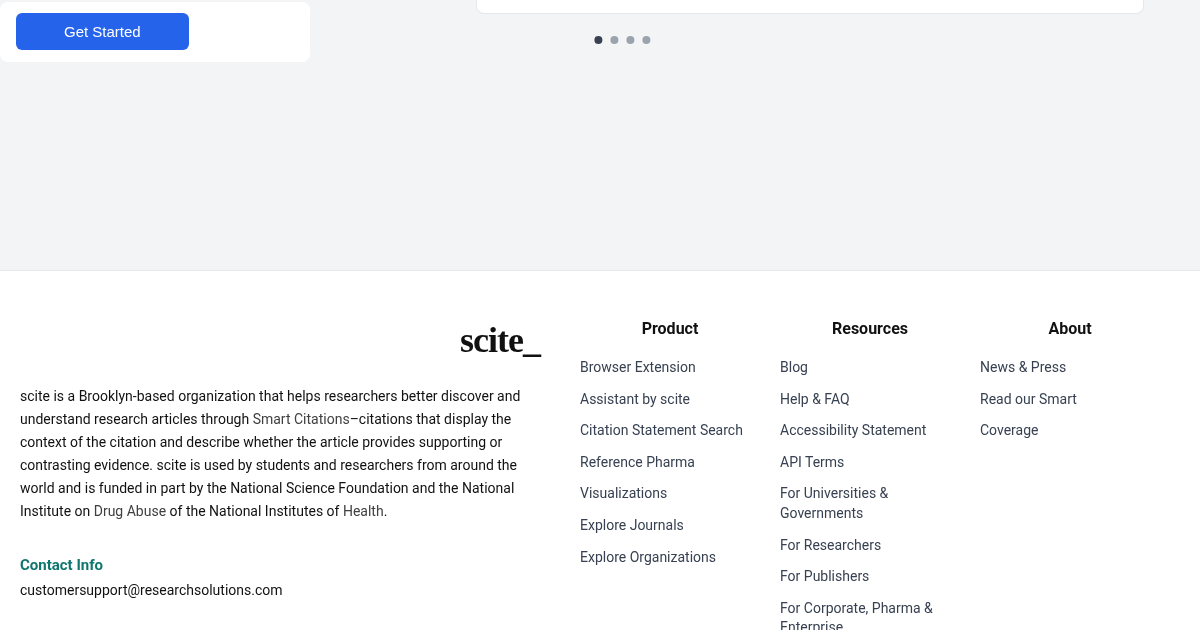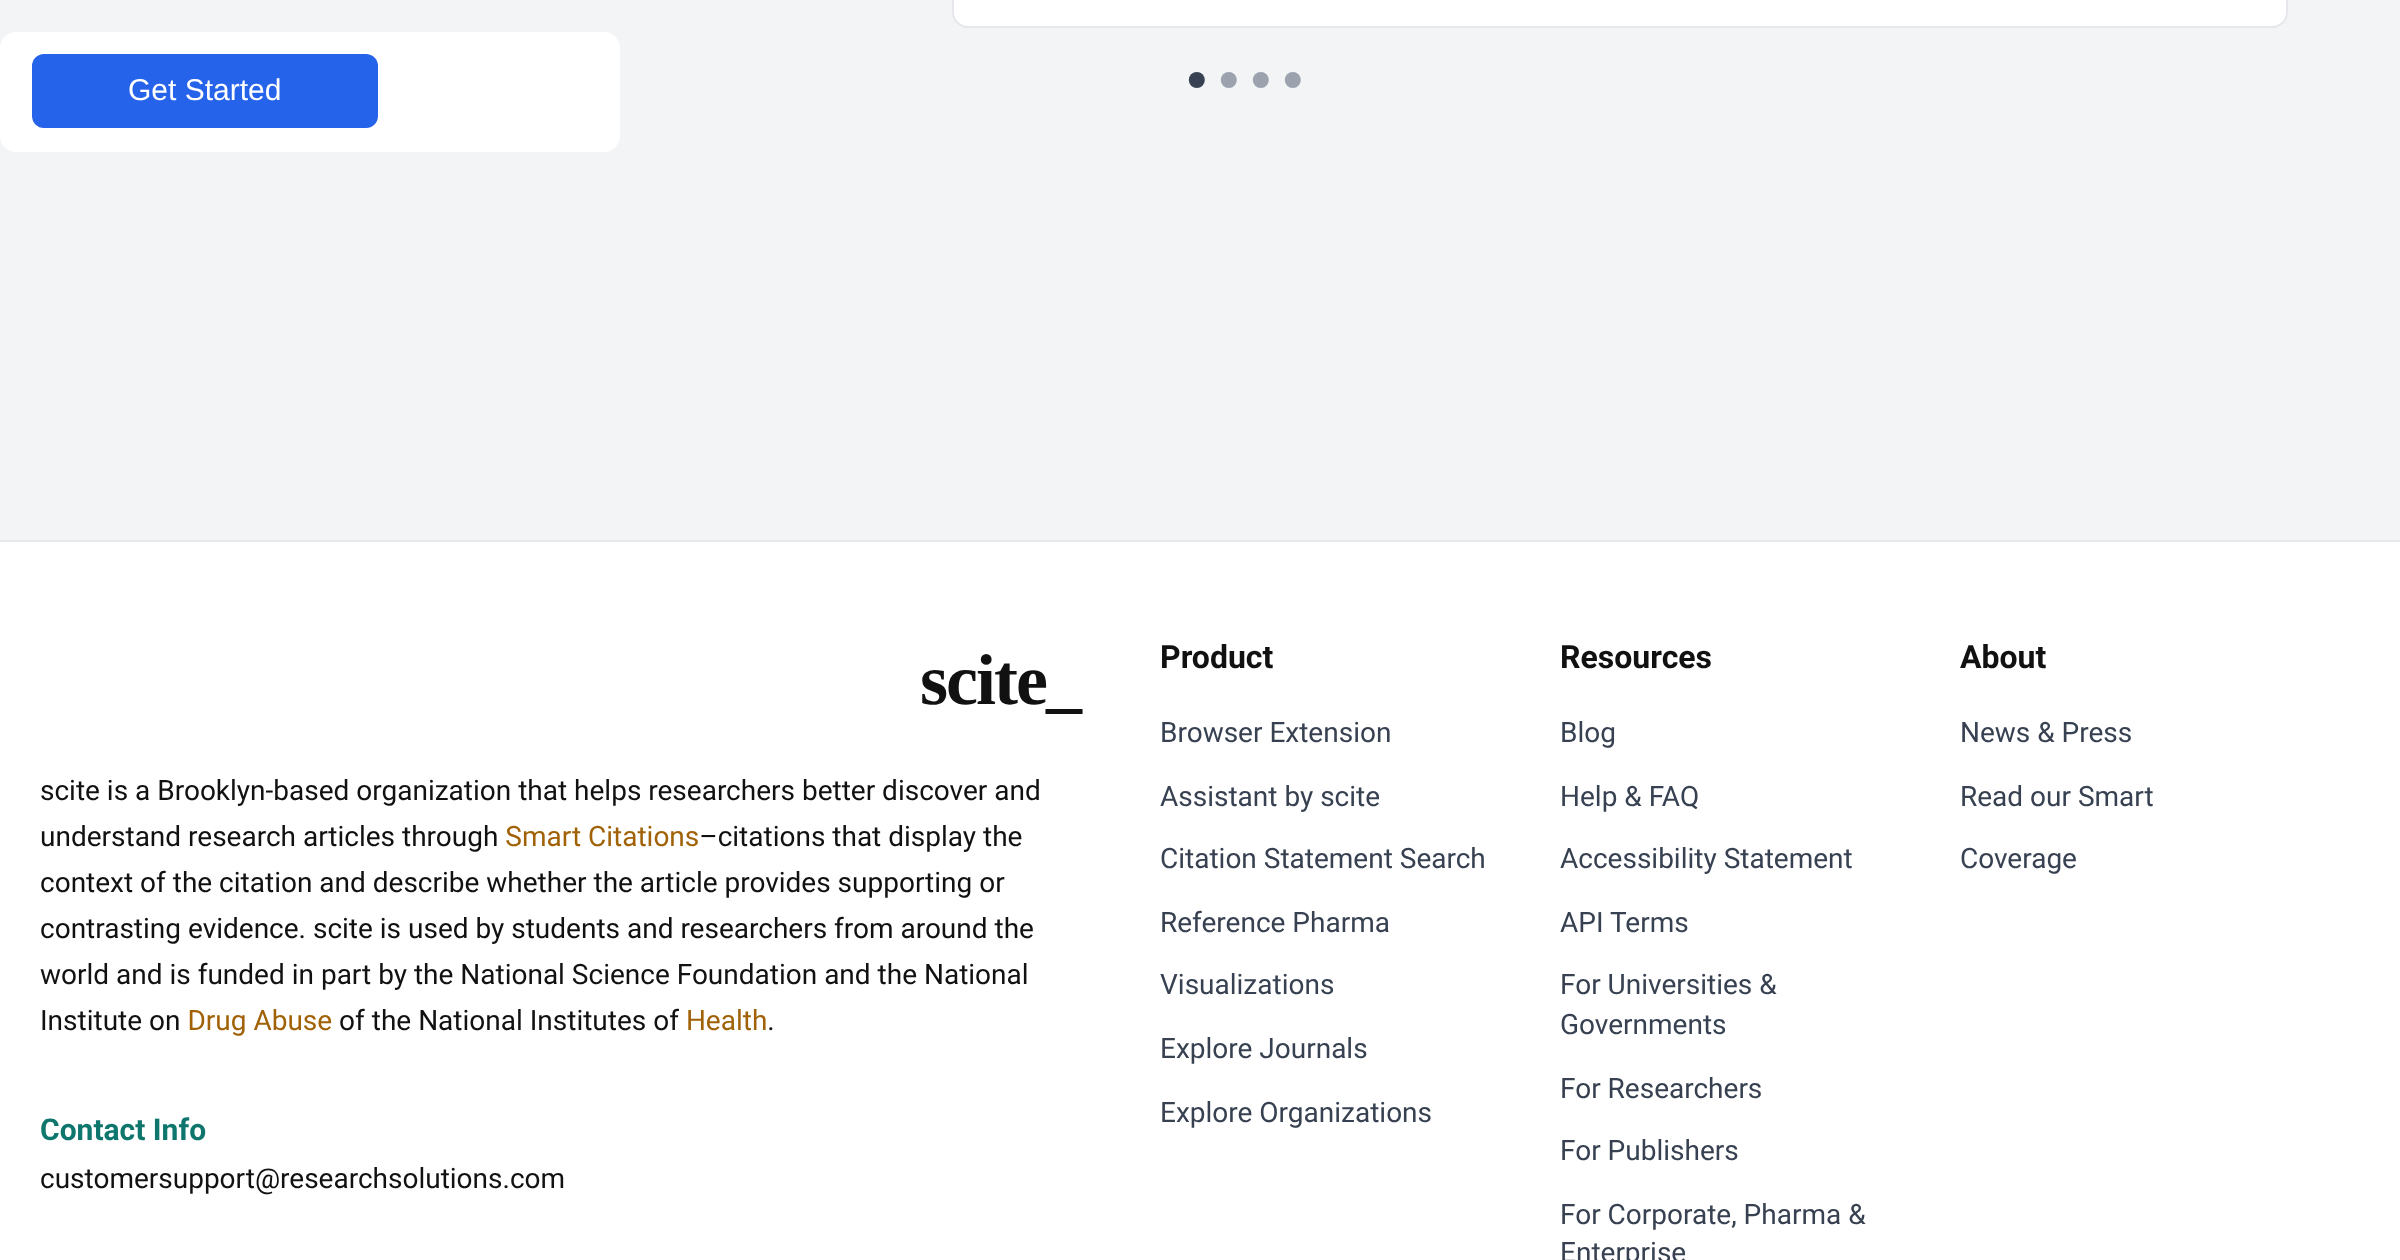--- a/index.html
+++ b/index.html
@@ -16,21 +16,21 @@
       min-height: 630px;
       overflow-x: hidden;
     }
 
     .top-section {
       background: #f3f4f6;
       height: 170px;
       width: 100%;
       display: flex;
       align-items: flex-start;
-      padding-top: 16px;
+      padding-top: 2px;
       position: relative;
     }
 
     .top-left-card {
       background: #fff;
       width: 310px;
       height: 60px;
       border-radius: 8px;
       margin: 0;
       display: flex;
@@ -114,21 +114,21 @@
 
     .footer-description {
       font-size: 14px;
       line-height: 1.65;
       color: #111;
       max-width: 530px;
       margin-bottom: 32px;
     }
 
     .footer-description a {
-      color: #a16207;
+      color: #404040;
       text-decoration: none;
     }
 
     .contact-info-label {
       font-size: 15px;
       font-weight: 700;
       color: #0f766e;
       margin-bottom: 8px;
     }
 
@@ -146,20 +146,21 @@
     .footer-col {
       flex: 1;
       padding-right: 20px;
     }
 
     .footer-col-title {
       font-size: 16px;
       font-weight: 700;
       color: #111;
       margin-bottom: 20px;
+      text-align: center;
     }
 
     .footer-link {
       display: block;
       font-size: 14px;
       color: #374151;
       text-decoration: none;
       margin-bottom: 12px;
       line-height: 1.4;
       cursor: pointer;

